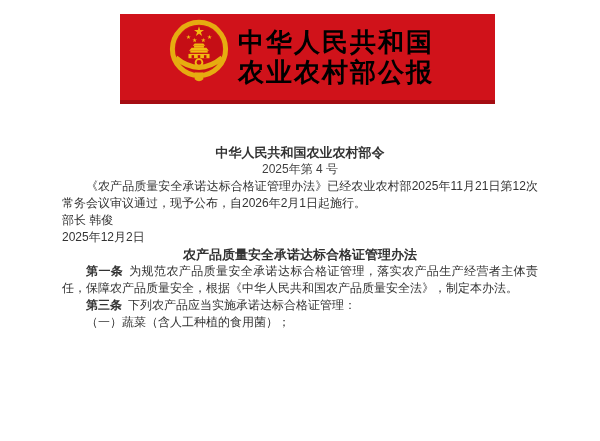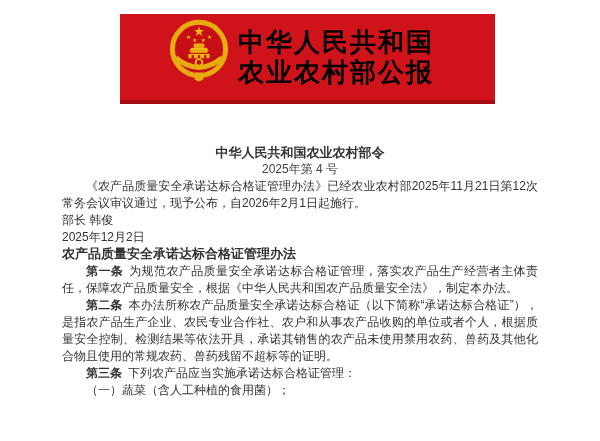--- a/index.html
+++ b/index.html
@@ -62,23 +62,23 @@
   }
   .announcement { margin-top: 6px; }
   .sig {
     text-align: left;
     padding-right: 42px;
   }
   .sig-minister { margin-top: 22px; }
   .sig-date { margin-top: 3px; }
   .reg-title {
     margin-top: 13px;
+    text-align: center;
     font-weight: bold;
     font-size: 13px;
-    font-family: Liberation Mono, monospace;
   }
   .article-1 { margin-top: 14px; }
   .article-2 { margin-top: 3px; }
   .article-3 { margin-top: 1px; }
   .list-item { margin-top: 2px; }
   .art-label {
     font-weight: bold;
     margin-right: 6px;
   }
 </style>
@@ -128,20 +128,19 @@
     <div class="order-heading">中华人民共和国农业农村部令</div>
     <div class="order-number">2025年第 4 号</div>
     <p class="para announcement">《农产品质量安全承诺达标合格证管理办法》已经农业农村部2025年11月21日第12次常务会议审议通过，现予公布，自2026年2月1日起施行。</p>
     <div class="sig sig-minister">部长 韩俊</div>
     <div class="sig sig-date">2025年12月2日</div>
 
     <div class="reg-title">农产品质量安全承诺达标合格证管理办法</div>
 
     <p class="para article-1"><span class="art-label">第一条</span><span>为规范农产品质量安全承诺达标合格证管理，落实农产品生产经营者主体责任，保障农产品质量安全，根据《中华人民共和国农产品质量安全法》，制定本办法。</span></p>
 
-    <p class="para article-2"><span class="art-label">第二条</span><span>本办法所称农产品质量安全承诺达标合格证（以下简称“承诺达标合格证”），是指农产品生产企业、农民专业合作社、农户和从事农产品收购的单位或者个人，根据质量安全控制、检测结果等依法开具，承诺其销售的农产品未使用禁用农药、兽药及其他化合物且使用的常规农药、兽药残留不超标等的证明。</span></p>
 
     <p class="para article-3"><span class="art-label">第三条</span><span>下列农产品应当实施承诺达标合格证管理：</span></p>
 
     <p class="para list-item">（一）蔬菜（含人工种植的食用菌）；</p>
   </div>
 
 </div>
 
 </body></html>

